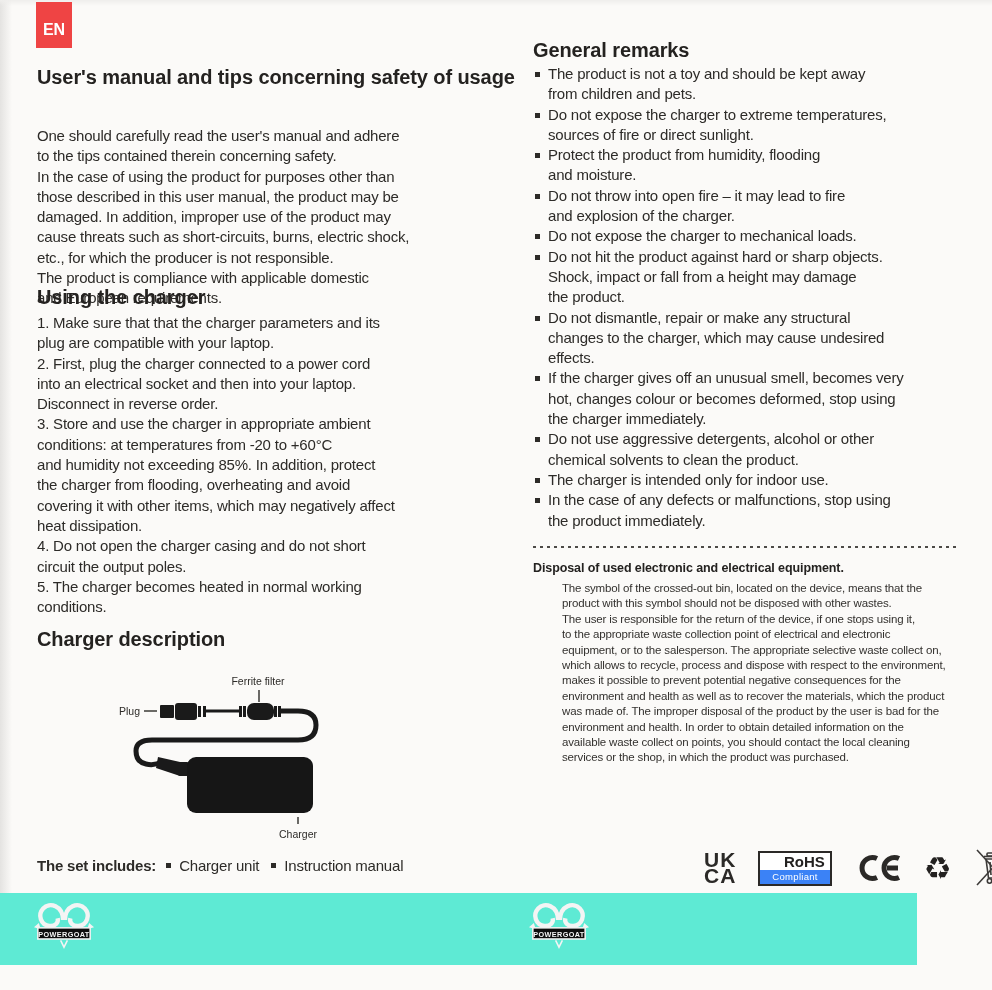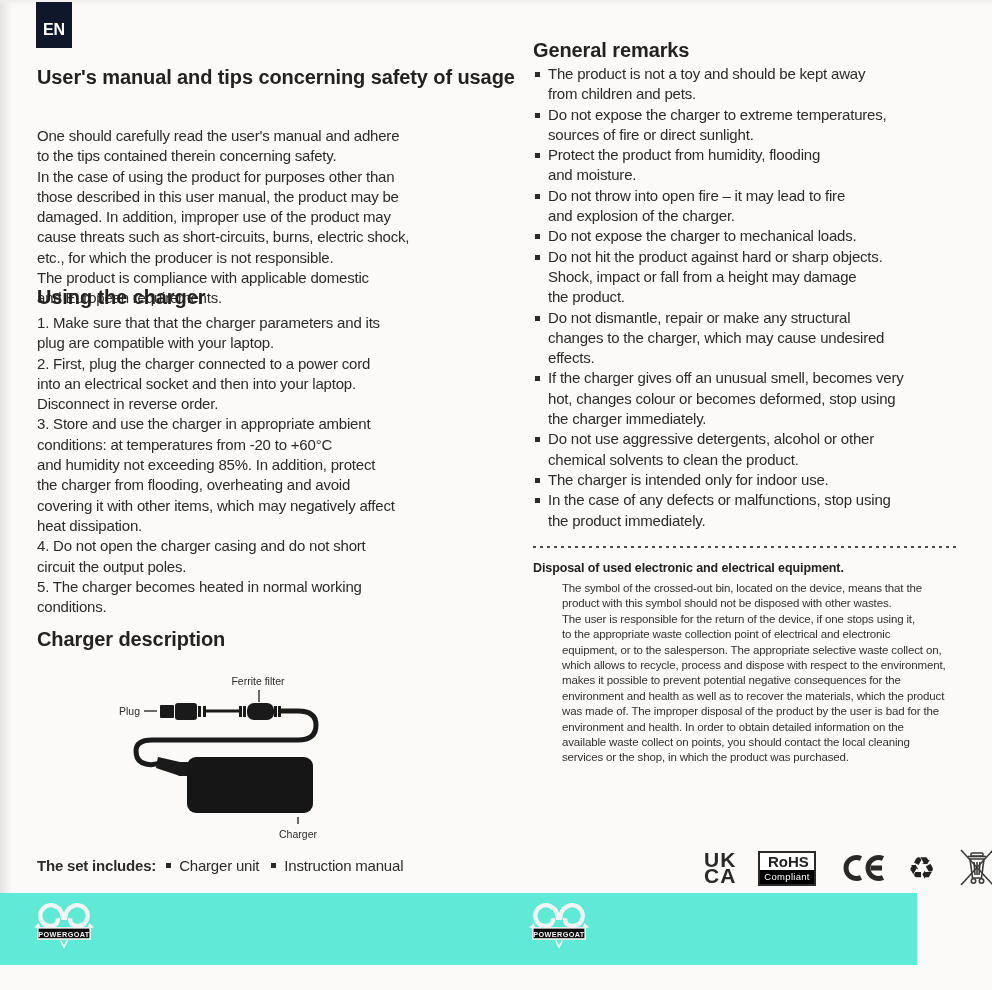--- a/index.html
+++ b/index.html
@@ -7,21 +7,21 @@
     position:relative;width:992px;height:990px;overflow:hidden;
     background:#fbfaf8;color:#2d2b28;
     font-family:"Liberation Sans", sans-serif;
   }
   .edge-left{position:absolute;left:0;top:0;height:918px;width:12px;
     background:linear-gradient(90deg,#e4e3e1,rgba(251,250,248,0));}
   .edge-top{position:absolute;left:0;top:0;width:992px;height:6px;
     background:linear-gradient(180deg,#efeeec,rgba(251,250,248,0));}
 
   .en-badge{position:absolute;left:36px;top:2px;width:36px;height:46px;
-    background:#0f172a;color:#fff;font-weight:bold;font-size:16px;
+    background:#ef4444;color:#fff;font-weight:bold;font-size:16px;
     display:flex;align-items:center;justify-content:center;box-sizing:border-box;padding-top:10px;}
 
   .h-main{position:absolute;font-size:20px;font-weight:bold;color:#242220;letter-spacing:-0.1px;white-space:pre;}
   .body-text{position:absolute;font-size:15px;line-height:20.3px;letter-spacing:-0.2px;white-space:pre;color:#2d2b28;}
 
   .h-safety{left:37px;top:66px;}
   .p-safety{left:37px;top:92px;margin-top:34px;}
   .h-using{left:37px;top:286px;}
   .p-using{left:37px;top:313px;}
   .h-desc{left:37px;top:628px;}
@@ -46,21 +46,21 @@
 
   .h-disposal{position:absolute;left:533px;top:561px;font-size:12.5px;font-weight:bold;
     letter-spacing:-0.1px;color:#242220;white-space:pre;}
   .p-disposal{position:absolute;left:533px;top:581px;font-size:11.5px;line-height:15.4px;
     letter-spacing:-0.15px;white-space:pre;color:#33312e;margin-left:29px;}
 
   .marks{position:absolute;left:704px;top:845px;height:46px;display:flex;align-items:center;gap:22px;}
   .ukca{font-weight:bold;font-size:21px;line-height:16.5px;letter-spacing:1px;color:#2b2927;text-align:center;}
   .rohs{border:2.5px solid #2b2927;background:#fff;text-align:right;}
   .rohs .top{font-size:15px;font-weight:bold;padding:0 5px;color:#232120;}
-  .rohs .bot{background:#000000;color:#fff;font-size:9.5px;padding:1px 4px 2px;letter-spacing:0.3px;}
+  .rohs .bot{background:#3b82f6;color:#fff;font-size:9.5px;padding:1px 12px 2px;letter-spacing:0.3px;}
   .recycle{font-size:31px;color:#232120;line-height:1;}
 
   .footer{position:absolute;left:0;top:893px;width:917px;height:72px;background:#5eead4;}
   .goat{position:absolute;top:4px;}
   .goat.g1{left:33px;}
   .goat.g2{left:528px;}
 </style>
 </head>
 <body>
 

